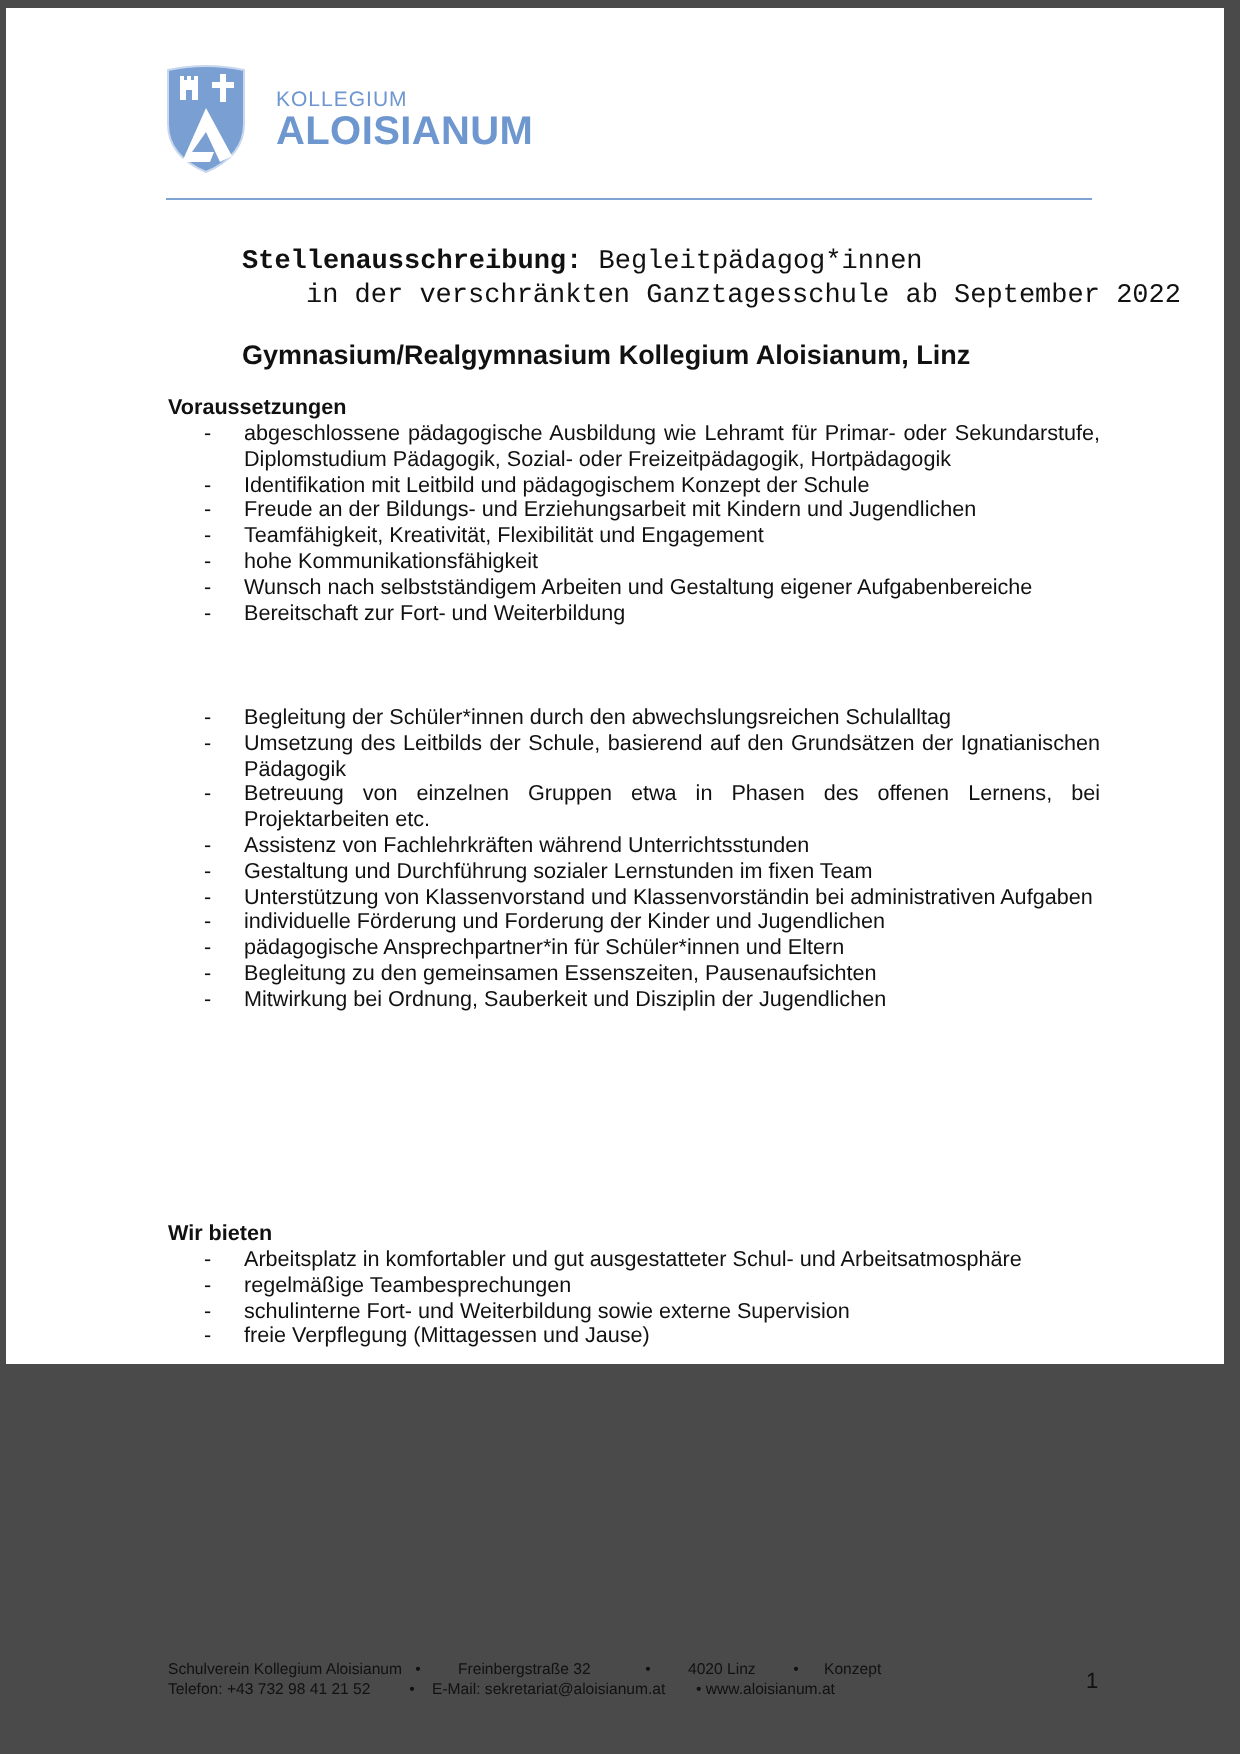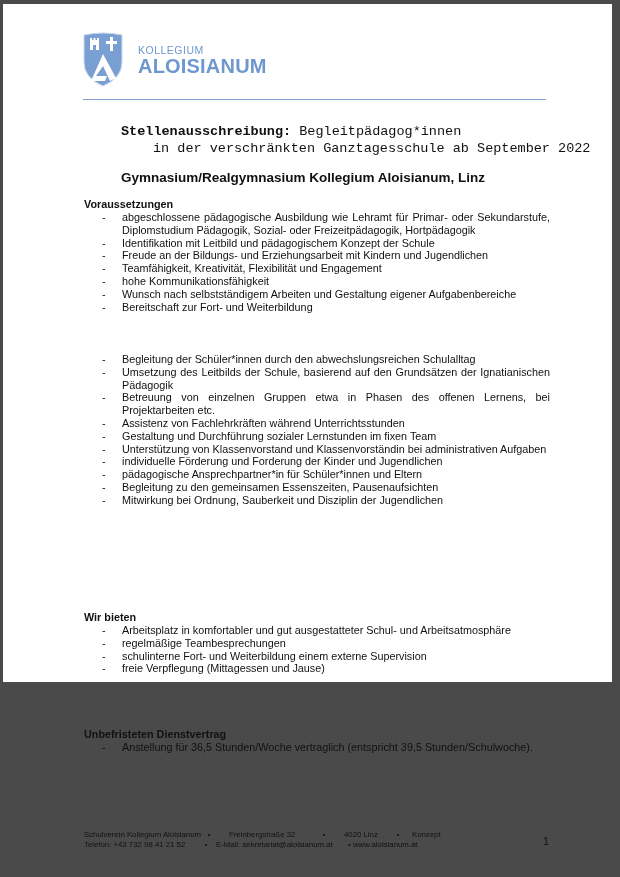--- a/index.html
+++ b/index.html
@@ -93,31 +93,25 @@
       <li>Begleitung zu den gemeinsamen Essenszeiten, Pausenaufsichten</li>
       <li>Mitwirkung bei Ordnung, Sauberkeit und Disziplin der Jugendlichen</li>
     </ul>
   </div>
 
   <div class="section" style="top:583px;margin-top:24px;">
     <h2>Wir bieten</h2>
     <ul>
       <li>Arbeitsplatz in komfortabler und gut ausgestatteter Schul- und Arbeitsatmosphäre</li>
       <li>regelmäßige Teambesprechungen</li>
-      <li>schulinterne Fort- und Weiterbildung einem externe Supervision</li>
+      <li>schulinterne Fort- und Weiterbildung sowie externe Supervision</li>
       <li>freie Verpflegung (Mittagessen und Jause)</li>
     </ul>
   </div>
 
-  <div class="section" style="top:724px;">
-    <h2>Unbefristeten Dienstvertrag</h2>
-    <ul>
-      <li>Anstellung für 36,5 Stunden/Woche vertraglich (entspricht 39,5 Stunden/Schulwoche).</li>
-    </ul>
-  </div>
 
   <div class="footer">
     <div class="row">
       <span style="width:105px">Schulverein Kollegium Aloisianum</span>
       <span style="width:40px;text-align:center">•</span>
       <span style="width:75px">Freinbergstraße 32</span>
       <span style="width:40px;text-align:center">•</span>
       <span style="width:40px">4020 Linz</span>
       <span style="width:28px;text-align:center">•</span>
       <span>Konzept</span>

